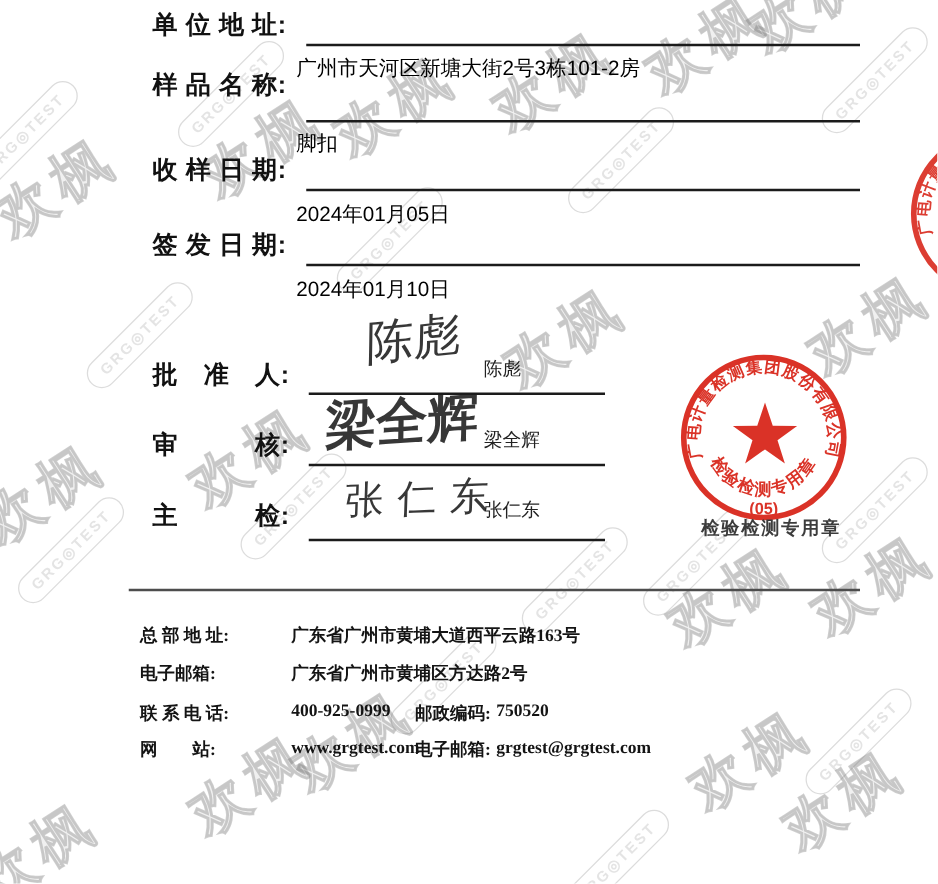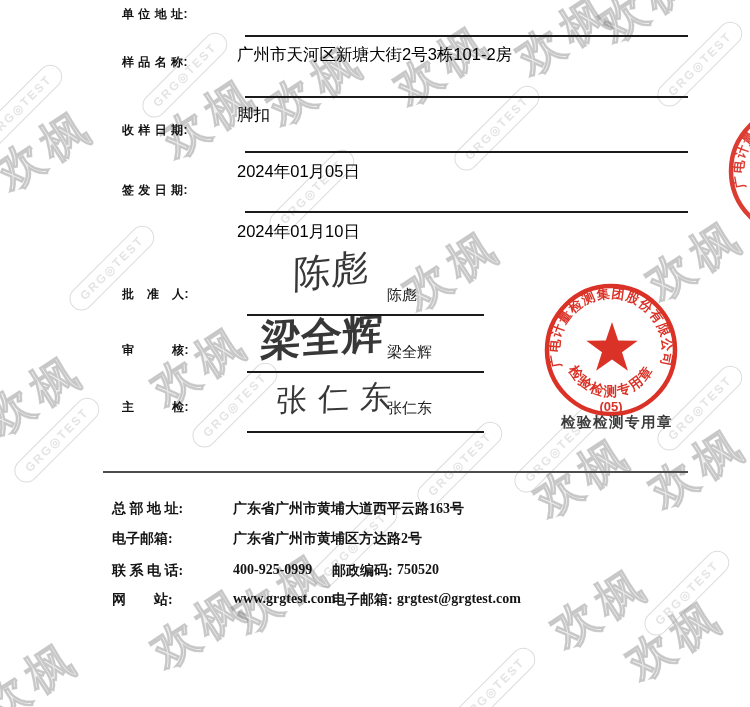--- a/index.html
+++ b/index.html
@@ -1,19 +1,19 @@
 <!DOCTYPE html>
 <html><head>
 <meta charset="utf-8">
 <style>
   html,body{margin:0;padding:0;background:#ffffff;}
   .page{position:relative;width:750px;height:707px;background:#ffffff;overflow:hidden;
         font-family:"Liberation Sans",sans-serif;color:#1a1a1a;}
   
-  .flabel{position:absolute;left:122px;font-size:12px;font-weight:700;color:#111;
+  .flabel{position:absolute;left:122px;font-size:20px;font-weight:700;color:#111;
           letter-spacing:.5px;white-space:nowrap;font-family:"Liberation Sans",sans-serif;}
   .fvalue{position:absolute;left:237px;font-size:16.5px;color:#000000;white-space:nowrap;
           font-family:Liberation Sans, sans-serif;margin-top:40px;}
   .uline{position:absolute;left:245px;width:443px;height:2px;background:#1b1b1b;}
   .sigline{position:absolute;left:247px;width:237px;height:2px;background:#1b1b1b;}
   
   .sig-script{position:absolute;font-family:"Liberation Serif",serif;color:#1c1c1c;
               opacity:.88;white-space:nowrap;}
   .sig1{left:293px;top:246px;font-size:38px;transform:rotate(-6deg) skewX(-7deg);}
   .sig2{left:260px;top:310px;font-size:41px;font-weight:700;transform:rotate(-4deg) skewX(-5deg);}

